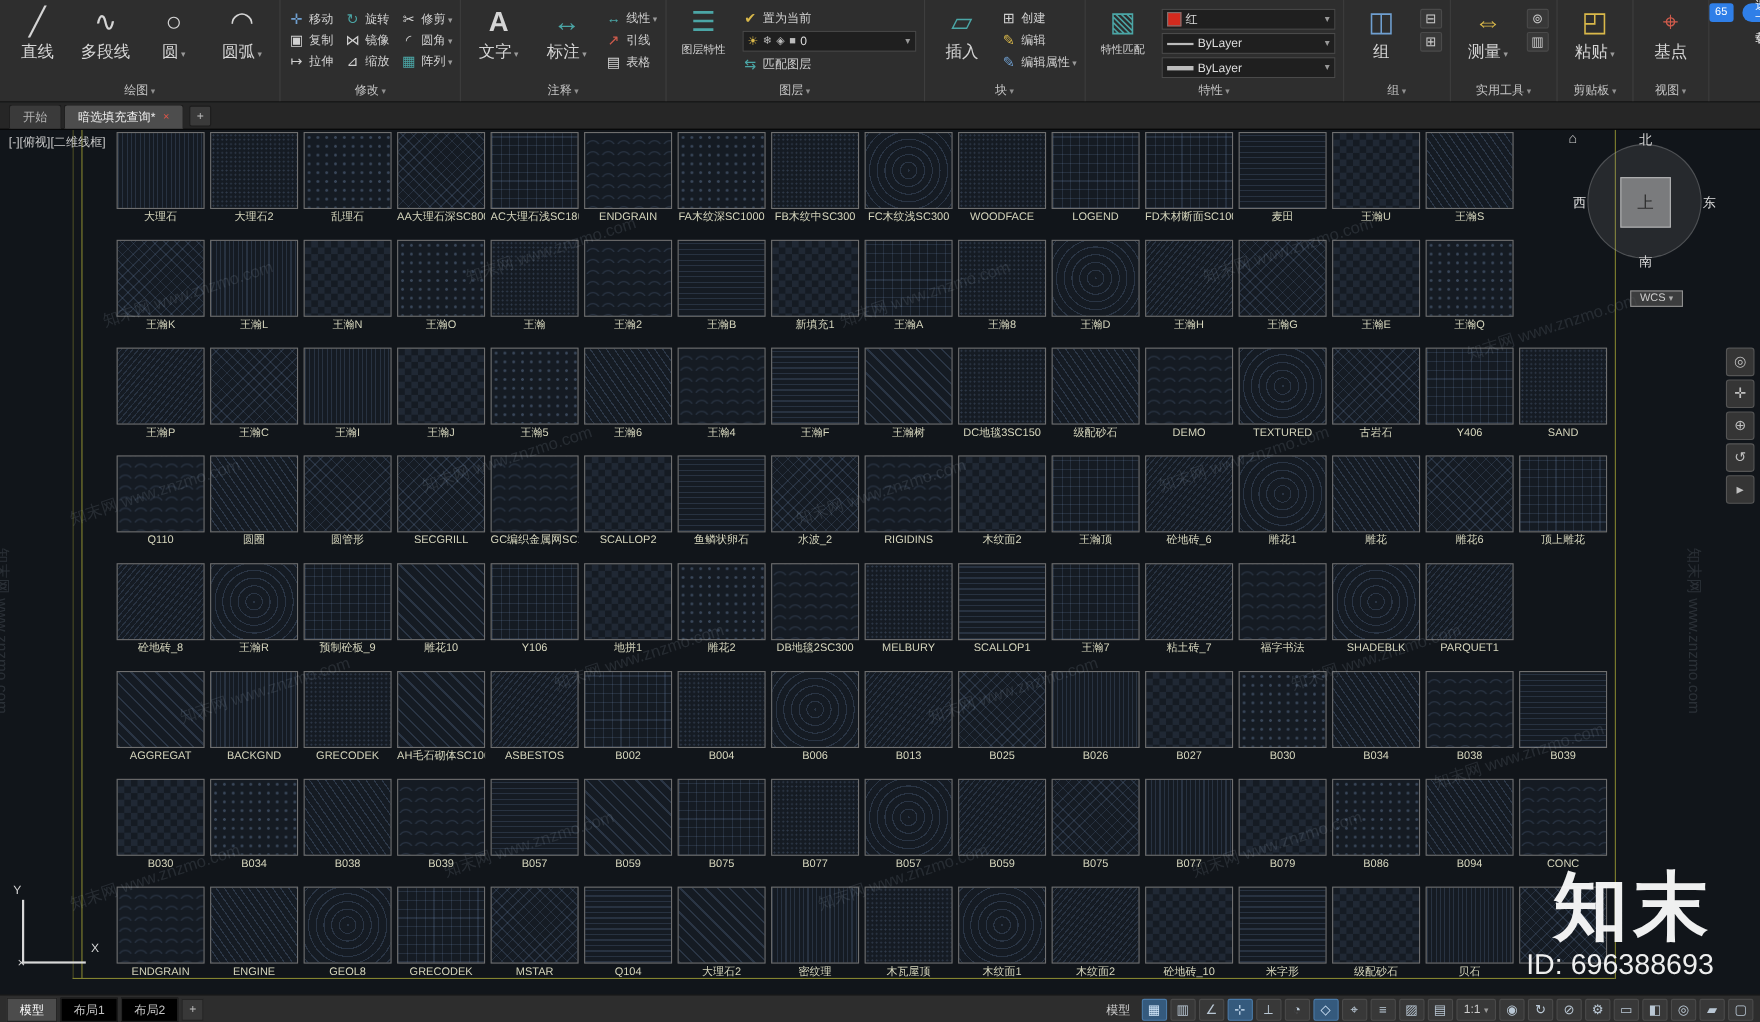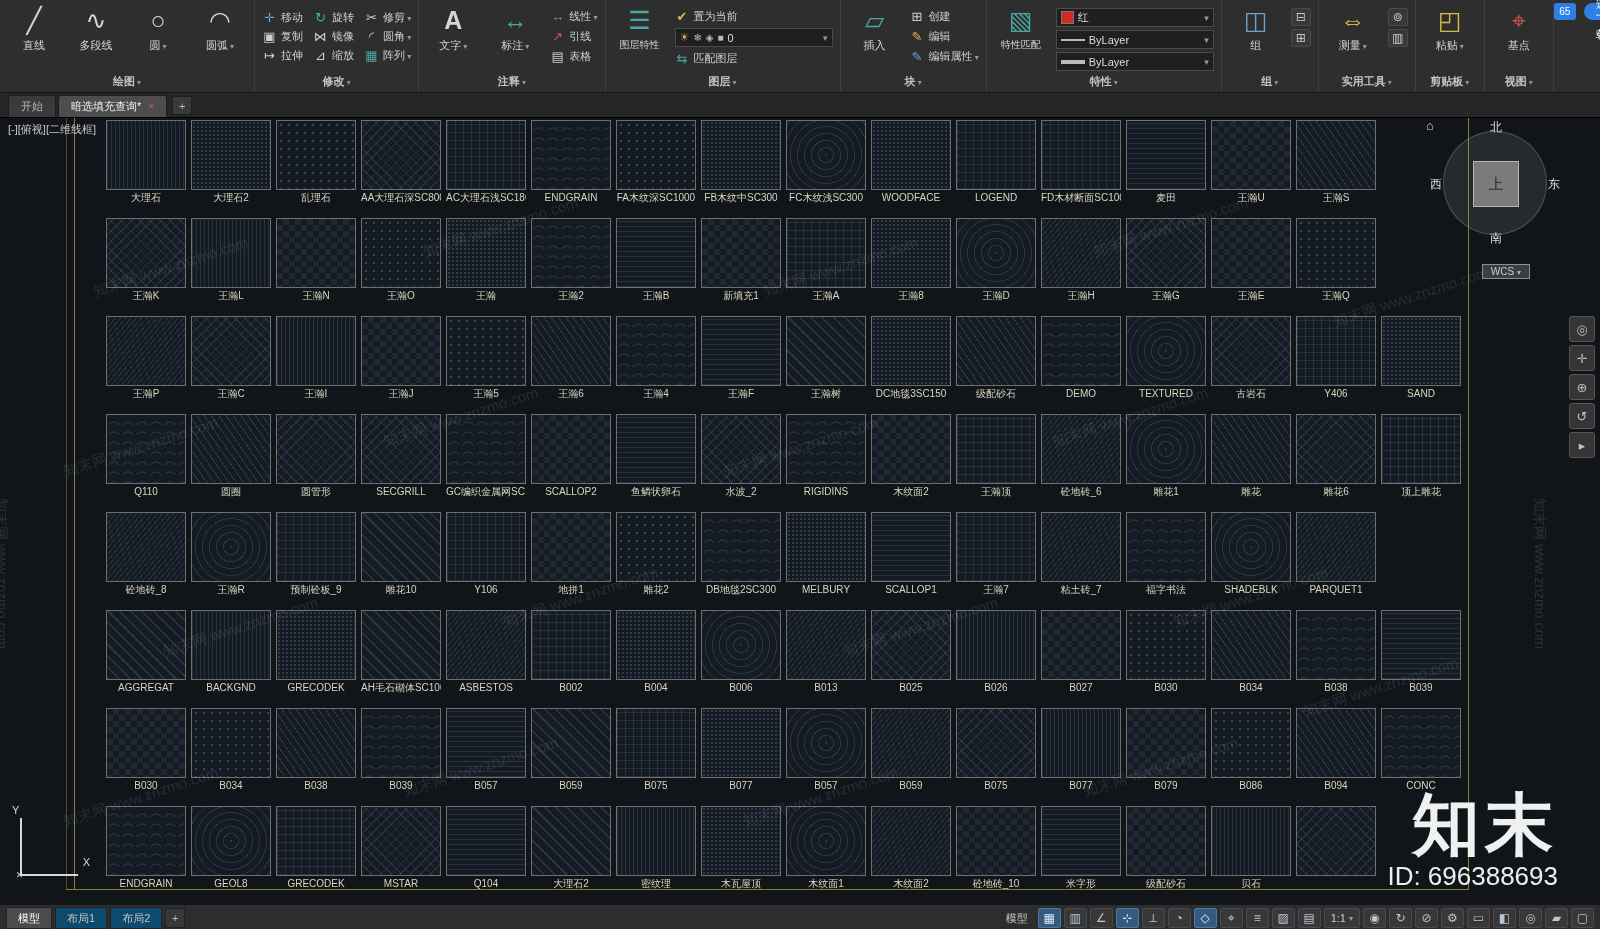--- a/index.html
+++ b/index.html
@@ -6,25 +6,25 @@
   body{
     width:1600px;height:929px;overflow:hidden;
     background:#101418;color:#d9d9d9;
     font-family:"Liberation Sans","DejaVu Sans",sans-serif;
     font-size:11px;
   }
   
   .ribbon{height:92px;background:#2e2e2e;display:flex;align-items:stretch;border-bottom:1px solid #141414;position:relative;}
   .panel{display:flex;flex-direction:column;border-right:1px solid #3e3e3e;padding:3px 7px 0 7px;}
   .panel-body{flex:1;display:flex;gap:8px;align-items:flex-start;}
-  .panel-label{font-size:11px;color:#c4c4c4;text-align:center;padding:3px 2px 3px;white-space:nowrap;font-weight:bold;}
+  .panel-label{font-size:11px;color:#c4c4c4;text-align:center;padding:3px 2px 3px;white-space:nowrap;}
   .panel-label::after{content:" ▾";font-size:8px;color:#8f8f8f;}
   .bigbtn{width:54px;display:flex;flex-direction:column;align-items:center;gap:1px;padding:2px 0;cursor:default;}
   .bigbtn .glyph{font-size:25px;line-height:30px;height:32px;color:#d5d5d5;}
-  .bigbtn .blabel{font-size:11px;color:#d6d6d6;white-space:nowrap;}
+  .bigbtn .blabel{font-size:15px;color:#d6d6d6;white-space:nowrap;}
   .split::after{content:" ▾";font-size:8px;color:#9a9a9a;}
   .smallgrid{display:grid;grid-template-columns:repeat(3,auto);gap:2px 10px;align-content:start;margin-top:6px;}
   .vstack{display:flex;flex-direction:column;gap:3px;margin-top:5px;}
   .sbtn{display:flex;align-items:center;gap:4px;font-size:11px;color:#d0d0d0;height:17px;white-space:nowrap;}
   .sbtn .glyph{font-size:13px;width:15px;text-align:center;}
   .iconbtn{width:18px;height:16px;display:flex;align-items:center;justify-content:center;font-size:12px;color:#c9c9c9;background:#383838;border:1px solid #4a4a4a;border-radius:2px;}
   .dropdown{display:flex;align-items:center;gap:4px;background:#1f1f1f;border:1px solid #4a4a4a;height:17px;padding:0 4px;font-size:11px;color:#ddd;min-width:148px;}
   .dropdown::after{content:"▾";margin-left:auto;color:#999;font-size:9px;}
   .swatch-red{width:11px;height:11px;background:#d42a1e;display:inline-block;border:1px solid #777;}
   .bylayer-line{width:24px;height:2px;background:#bbb;display:inline-block;}
@@ -83,21 +83,21 @@
   .navbar{position:absolute;right:5px;top:198px;display:flex;flex-direction:column;gap:3px;z-index:35;}
   .navbtn{width:24px;height:24px;background:#353535;border:1px solid #555;border-radius:3px;color:#bfbfbf;display:flex;align-items:center;justify-content:center;font-size:13px;}
   .ucs{position:absolute;left:14px;bottom:22px;width:72px;height:72px;z-index:30;}
   .ucs-y{position:absolute;left:6px;bottom:6px;width:2px;height:58px;background:#d8d8d8;}
   .ucs-x{position:absolute;left:6px;bottom:6px;width:58px;height:2px;background:#d8d8d8;}
   .ucs-ylabel{position:absolute;left:-2px;top:-6px;color:#d8d8d8;font-size:11px;}
   .ucs-xlabel{position:absolute;right:-4px;bottom:14px;color:#d8d8d8;font-size:11px;}
   .ucs-cross{position:absolute;left:2px;bottom:0px;color:#d8d8d8;font-size:12px;}
   
   .statusbar{height:26px;background:#2d2d2d;border-top:1px solid #151515;display:flex;align-items:center;padding:0 6px;gap:3px;font-size:11px;}
-  .ltab{height:20px;padding:0 11px;display:flex;align-items:center;background:#0c4a6e;border:1px solid #222;color:#c4c4c4;}
+  .ltab{height:20px;padding:0 11px;display:flex;align-items:center;background:#000000;border:1px solid #222;color:#c4c4c4;}
   .ltab.active{background:#4c4c4c;color:#fff;}
   .ltab-plus{width:18px;height:18px;display:flex;align-items:center;justify-content:center;background:#383838;border:1px solid #222;color:#bbb;}
   .sb-right{margin-left:auto;display:flex;align-items:center;gap:3px;}
   .sb-text{padding:0 7px;color:#ccc;}
   .icon-strip{display:flex;gap:3px;}
   .sicon{width:21px;height:18px;display:flex;align-items:center;justify-content:center;background:#383838;border:1px solid #4a4a4a;color:#b9c7d4;font-size:12px;border-radius:2px;}
   .sicon.on{background:#355a7d;border-color:#4a7aa8;color:#d3e7fa;}
   .sb-scale{height:18px;display:flex;align-items:center;background:#383838;border:1px solid #4a4a4a;color:#ccc;padding:0 6px;border-radius:2px;}
   .sb-scale::after{content:" ▾";font-size:8px;color:#999;margin-left:3px;}
 </style>
@@ -796,20 +796,24 @@
         </div>
         <div class="tile">
           <div class="tile-preview p7"></div>
           <div class="tile-label">CONC</div>
         </div>
       </div>
       <div class="swatch-row">
         <div class="tile">
           <div class="tile-preview p7"></div>
           <div class="tile-label">ENDGRAIN</div>
+        </div>
+        <div class="tile">
+          <div class="tile-preview p0"></div>
+          <div class="tile-label">ENGINE</div>
         </div>
         <div class="tile">
           <div class="tile-preview p6"></div>
           <div class="tile-label">GEOL8</div>
         </div>
         <div class="tile">
           <div class="tile-preview p4"></div>
           <div class="tile-label">GRECODEK</div>
         </div>
         <div class="tile">

